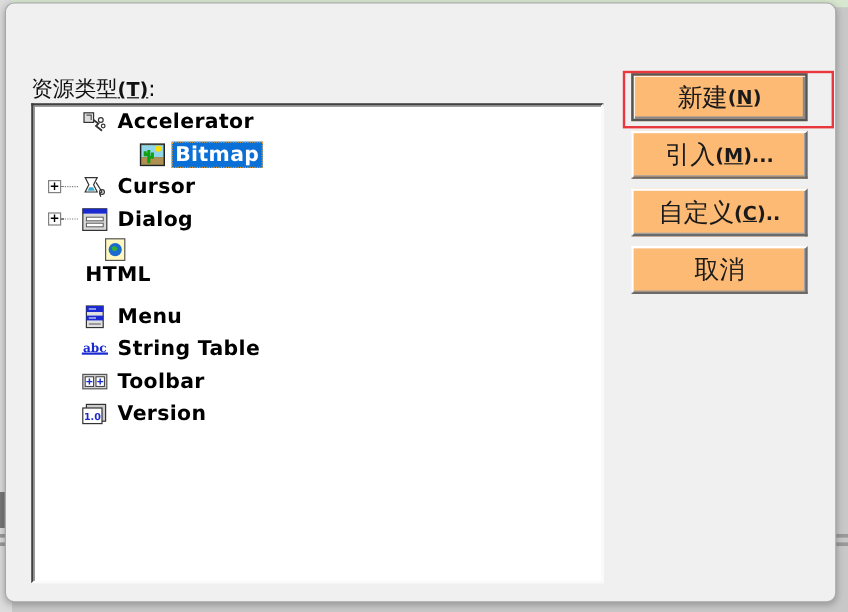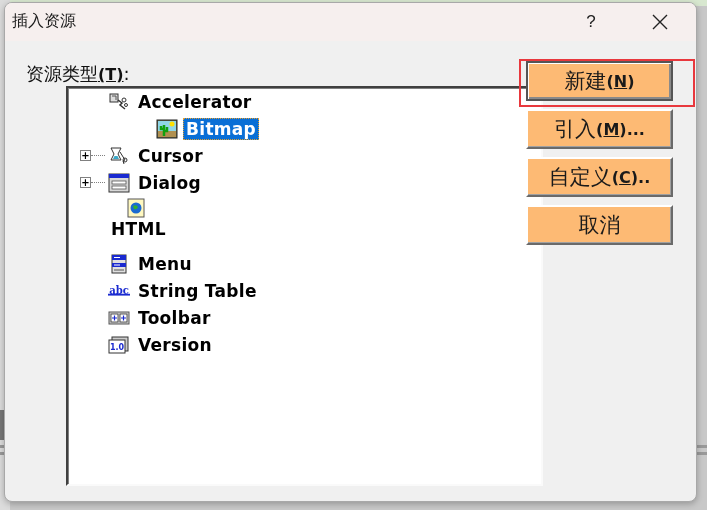--- a/index.html
+++ b/index.html
@@ -41,21 +41,20 @@
   .label-types {
     position:absolute; left:21px; top:59px; font-size:18px; color:#111;
   }
   .label-types .acc { font-weight:bold; text-decoration:underline; font-size:16px; }
   .listbox {
     position:absolute; left:21px; top:83px; width:473px; height:396px;
     background:#fff;
     border-top:2px solid #404040; border-left:2px solid #404040;
     border-right:2px solid #fafafa; border-bottom:2px solid #fafafa;
     box-shadow:inset 1px 1px 0 #808080;
-    margin-left:40px;
   }
   .tree-item {
     position:absolute; height:24px; display:flex; align-items:center;
   }
   .tree-item .expander {
     position:absolute; left:-28px; top:6px; width:9px; height:9px;
     border:1px solid #808080; background:#fff;
     font-size:10px; line-height:9px; text-align:center; color:#000; font-weight:bold;
   }
   .tree-item .dots {
@@ -97,31 +96,20 @@
   <div class="mark1"></div>
   <div class="mark2"></div>
   <div class="mark3"></div>
 </div>
 <div class="bg-right">
   <div class="mark2"></div>
   <div class="mark3"></div>
 </div>
 
 <div class="dialog">
-  <div class="titlebar">
-    <span class="title">插入资源</span>
-    <div class="help-btn">
-      <span>?</span>
-    </div>
-    <div class="close-btn">
-      <svg width="16" height="16" viewBox="0 0 16 16">
-        <path d="M1 1 L15 15 M15 1 L1 15" stroke="#222" stroke-width="1.4" fill="none"></path>
-      </svg>
-    </div>
-  </div>
 
   <div class="label-types">
     <span>资源类型</span><span class="acc">(T)</span><span>:</span>
   </div>
 
   <div class="listbox">
 
     <div class="tree-item" style="left:40px; top:2px;">
       <span class="icon">
         <svg width="22" height="20" viewBox="0 0 22 20">

